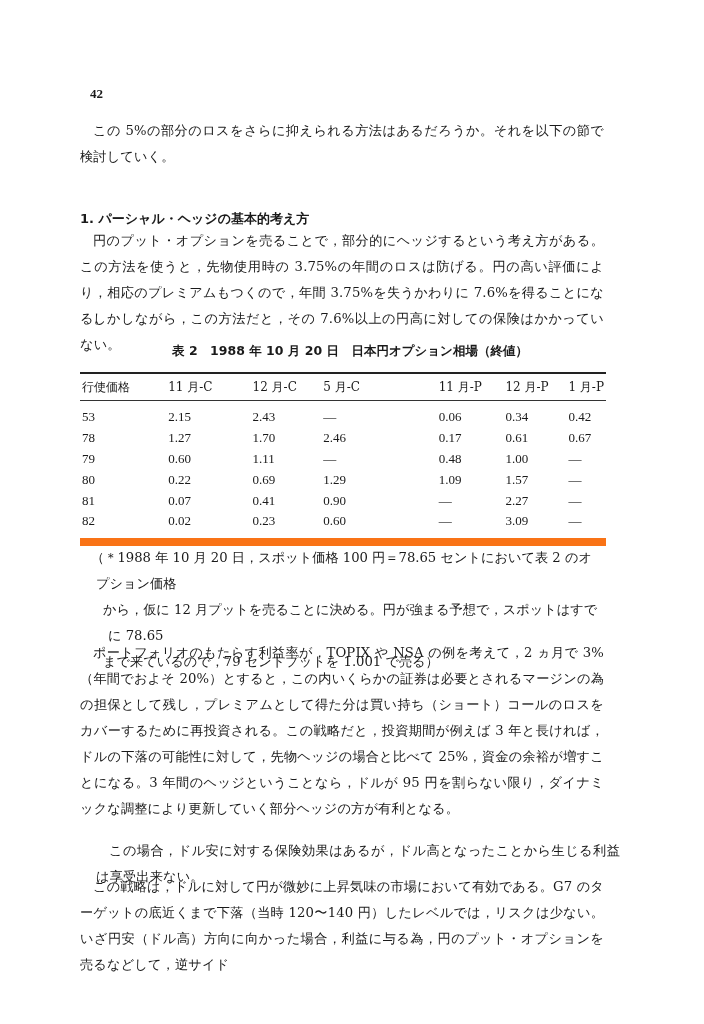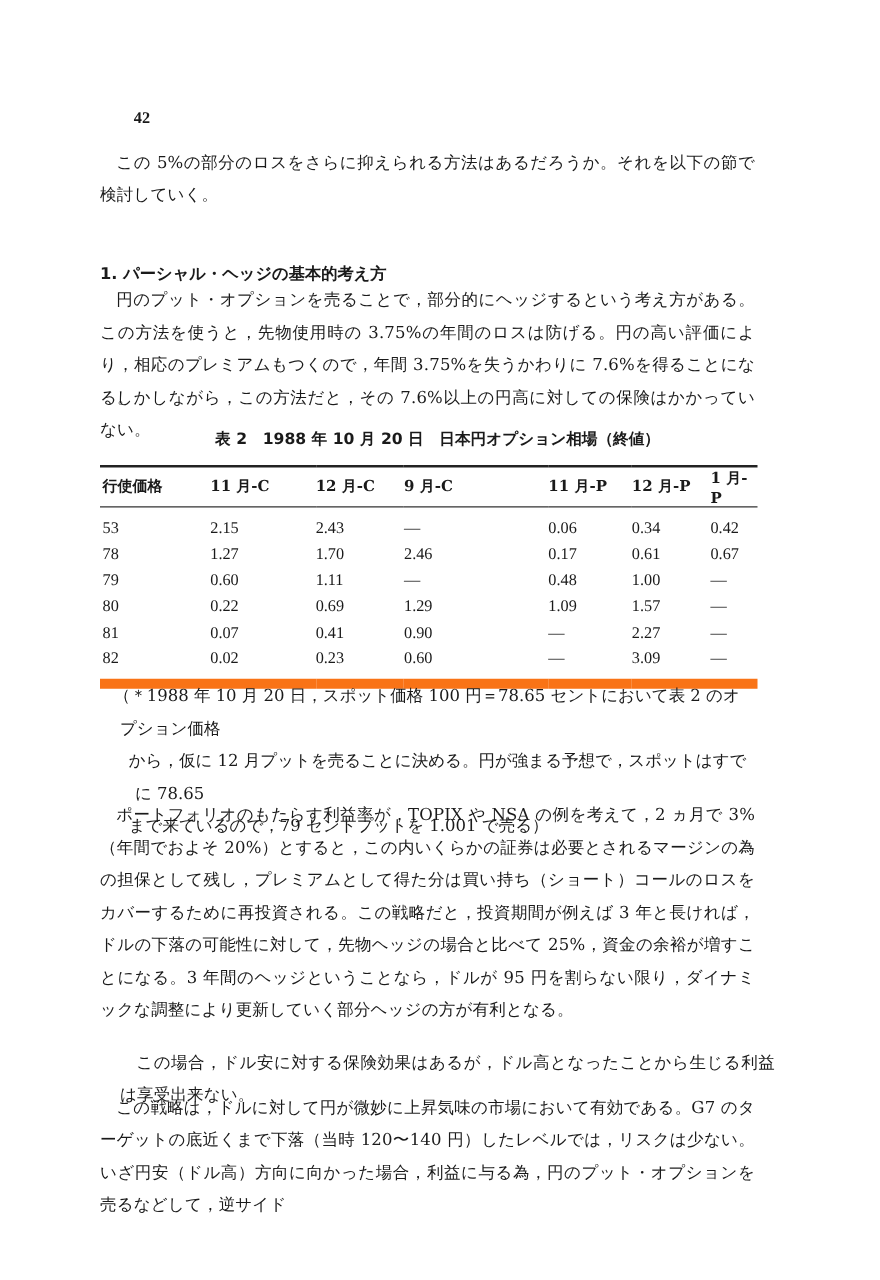--- a/index.html
+++ b/index.html
@@ -10,21 +10,21 @@
     body {
       width: 704px;
       height: 1024px;
       position: relative;
       overflow: hidden;
       color: #1a1a1a;
       font-family: "DejaVu Serif", "Liberation Serif", serif;
     }
     .page-number {
       position: absolute;
-      left: 107px;
+      left: 90px;
       top: 86px;
       font-family: "Liberation Serif", serif;
       font-weight: bold;
       font-size: 13px;
     }
     .para {
       position: absolute;
       left: 80px;
       width: 524px;
       font-size: 13.2px;
@@ -57,21 +57,21 @@
       left: 80px;
       top: 372px;
       width: 526px;
       border-collapse: collapse;
       font-family: "Liberation Serif", "DejaVu Serif", serif;
       font-size: 13px;
     }
     .data-table thead tr { border-top: 2px solid #222; border-bottom: 1px solid #333; }
     .data-table tbody tr:last-child { border-bottom: 8px solid #f97316; }
     .data-table th {
-      font-weight: bold;
+      font-weight: normal;
       text-align: left;
       height: 26px;
       padding: 0;
       font-family: "DejaVu Serif", serif;
       font-size: 12px;
     }
     .data-table td {
       height: 20.8px;
       padding: 0;
       text-align: left;
@@ -111,21 +111,21 @@
 <p class="para indent" style="top:306px;margin:0;">しかしながら，この方法だと，その 7.6%以上の円高に対しての保険はかかっていない。</p>
 
 <div class="table-caption">表 2　1988 年 10 月 20 日　日本円オプション相場（終値）</div>
 
 <table class="data-table">
   <thead>
     <tr>
       <th class="col-strike">行使価格</th>
       <th class="col-c1 cpad">11 月-C</th>
       <th class="col-c2">12 月-C</th>
-      <th class="col-c3">9 月-C</th>
+      <th class="col-c3">5 月-C</th>
       <th class="col-p1">11 月-P</th>
       <th class="col-p2">12 月-P</th>
       <th class="col-p3">1 月-P</th>
     </tr>
   </thead>
   <tbody>
     <tr>
       <td class="col-strike">53</td>
       <td class="cpad">2.15</td>
       <td>2.43</td>

